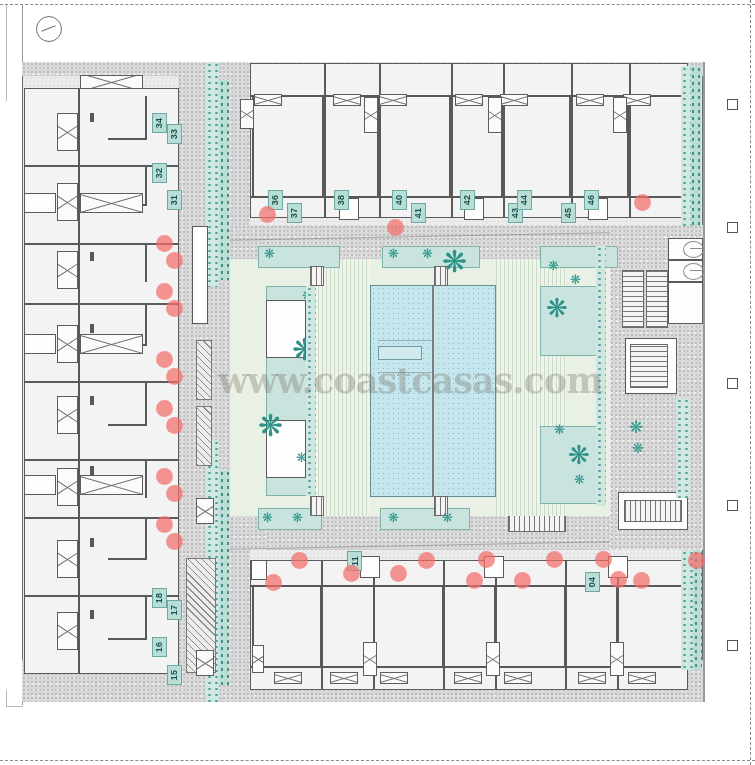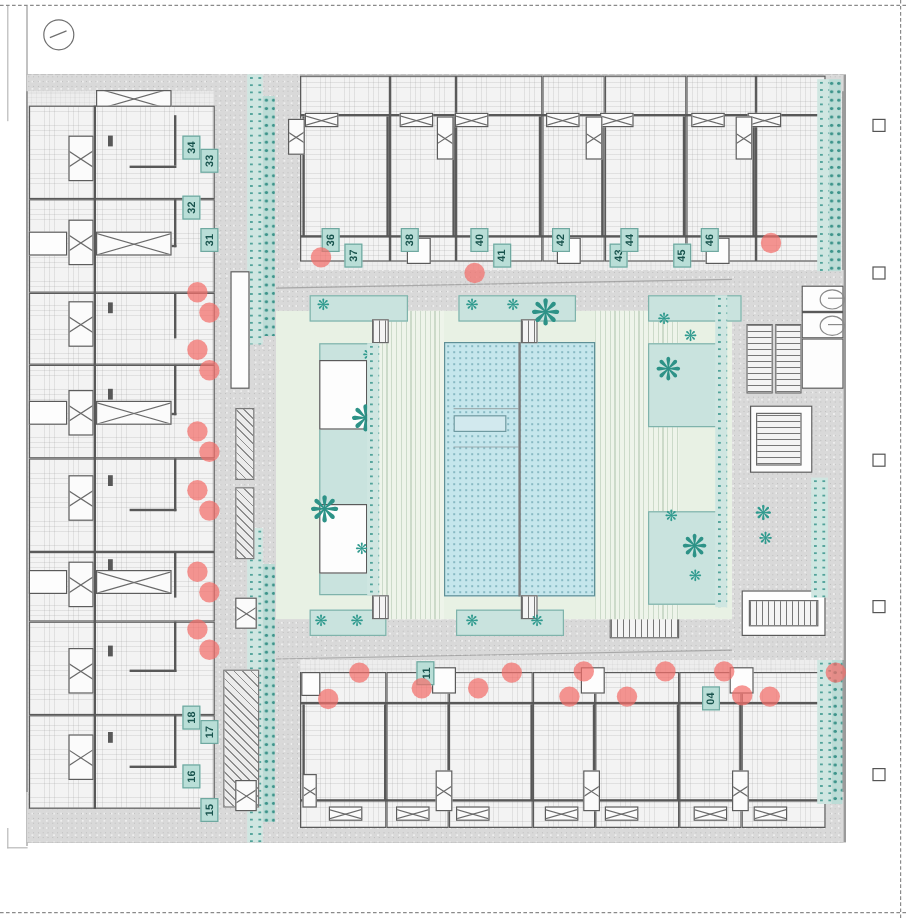--- a/index.html
+++ b/index.html
@@ -443,14 +443,15 @@
       <div class="marker" style="left: 466px; top: 572px;"></div>
       <div class="marker" style="left: 478px; top: 551px;"></div>
       <div class="marker" style="left: 514px; top: 572px;"></div>
       <div class="marker" style="left: 546px; top: 551px;"></div>
       <div class="marker" style="left: 595px; top: 551px;"></div>
       <div class="marker" style="left: 610px; top: 571px;"></div>
       <div class="marker" style="left: 633px; top: 572px;"></div>
       <div class="marker" style="left: 688px; top: 552px;"></div>
     </div>
 
+  <div class="watermark">www.coastcasas.com</div>
 
 </div>
 
 </body></html>

